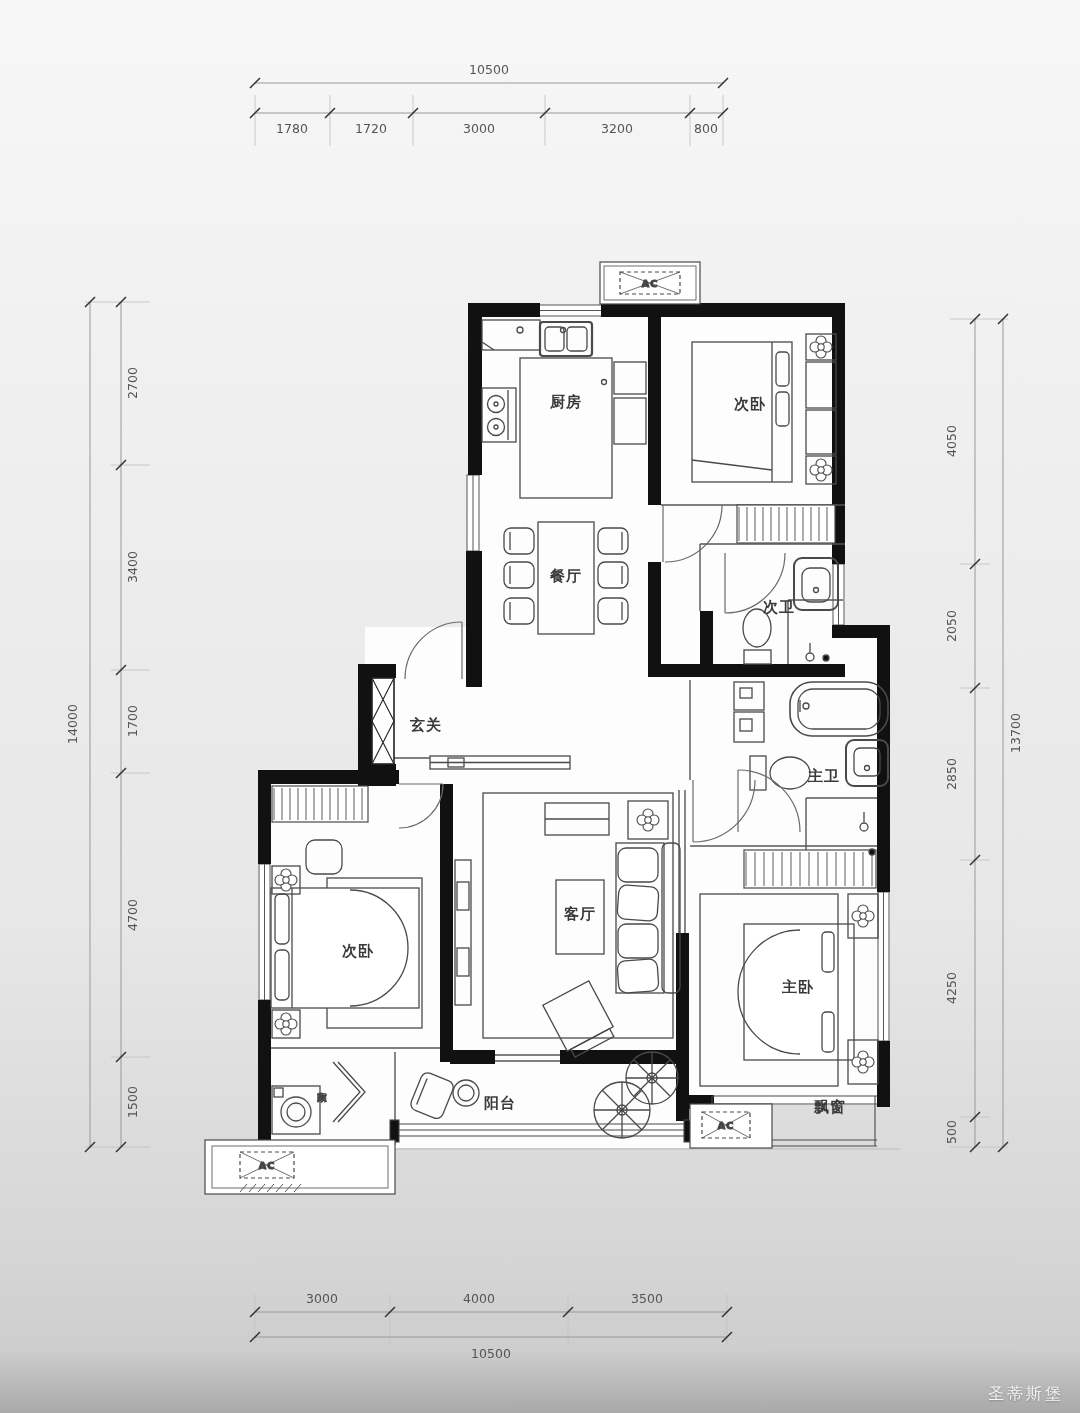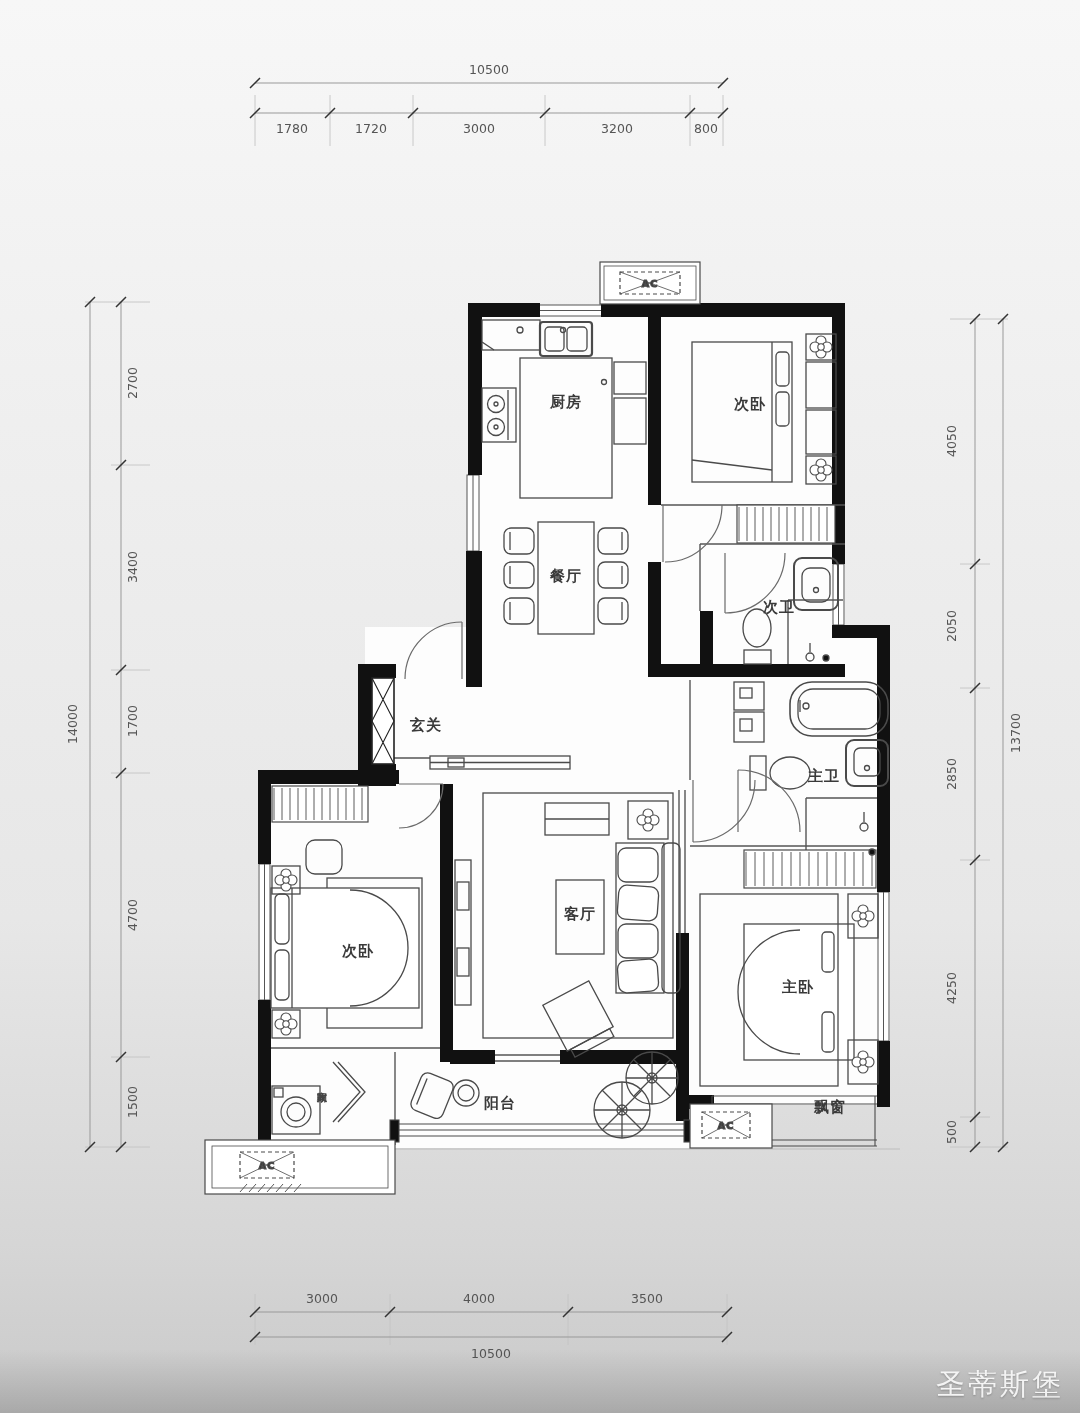--- a/index.html
+++ b/index.html
@@ -8,21 +8,21 @@
          font-family:"DejaVu Sans","Liberation Sans",sans-serif;}
   .plan-svg{position:absolute;left:0;top:0;width:100%;height:100%;}
   svg text{font-family:"DejaVu Sans","Liberation Sans",sans-serif;}
   .dim-text{font-size:12.5px;fill:#555;}
   .room-label{font-size:15px;font-weight:600;fill:#3a3a3a;letter-spacing:1px;}
   .room-label-sm{font-size:10px;font-weight:600;fill:#444;}
   .ac-text{font-size:9.5px;font-weight:600;fill:#333;letter-spacing:1px;}
   .bottom-shade{position:absolute;left:0;bottom:0;width:100%;height:64px;
                 background:linear-gradient(180deg,rgba(0,0,0,0) 0%,rgba(0,0,0,0.16) 100%);}
   .watermark{position:absolute;right:16px;bottom:8px;color:rgba(255,255,255,0.88);
-             font-size:29px;letter-spacing:3px;font-weight:500;
+             font-size:16px;letter-spacing:3px;font-weight:500;
              text-shadow:0 1px 2px rgba(0,0,0,0.25);
              font-family:"DejaVu Sans","Liberation Sans",sans-serif;}
 </style>
 </head>
 <body>
 
 <div class="stage">
 <svg class="plan-svg" viewBox="0 0 1080 1413">
   <defs>
     <g id="flower">

